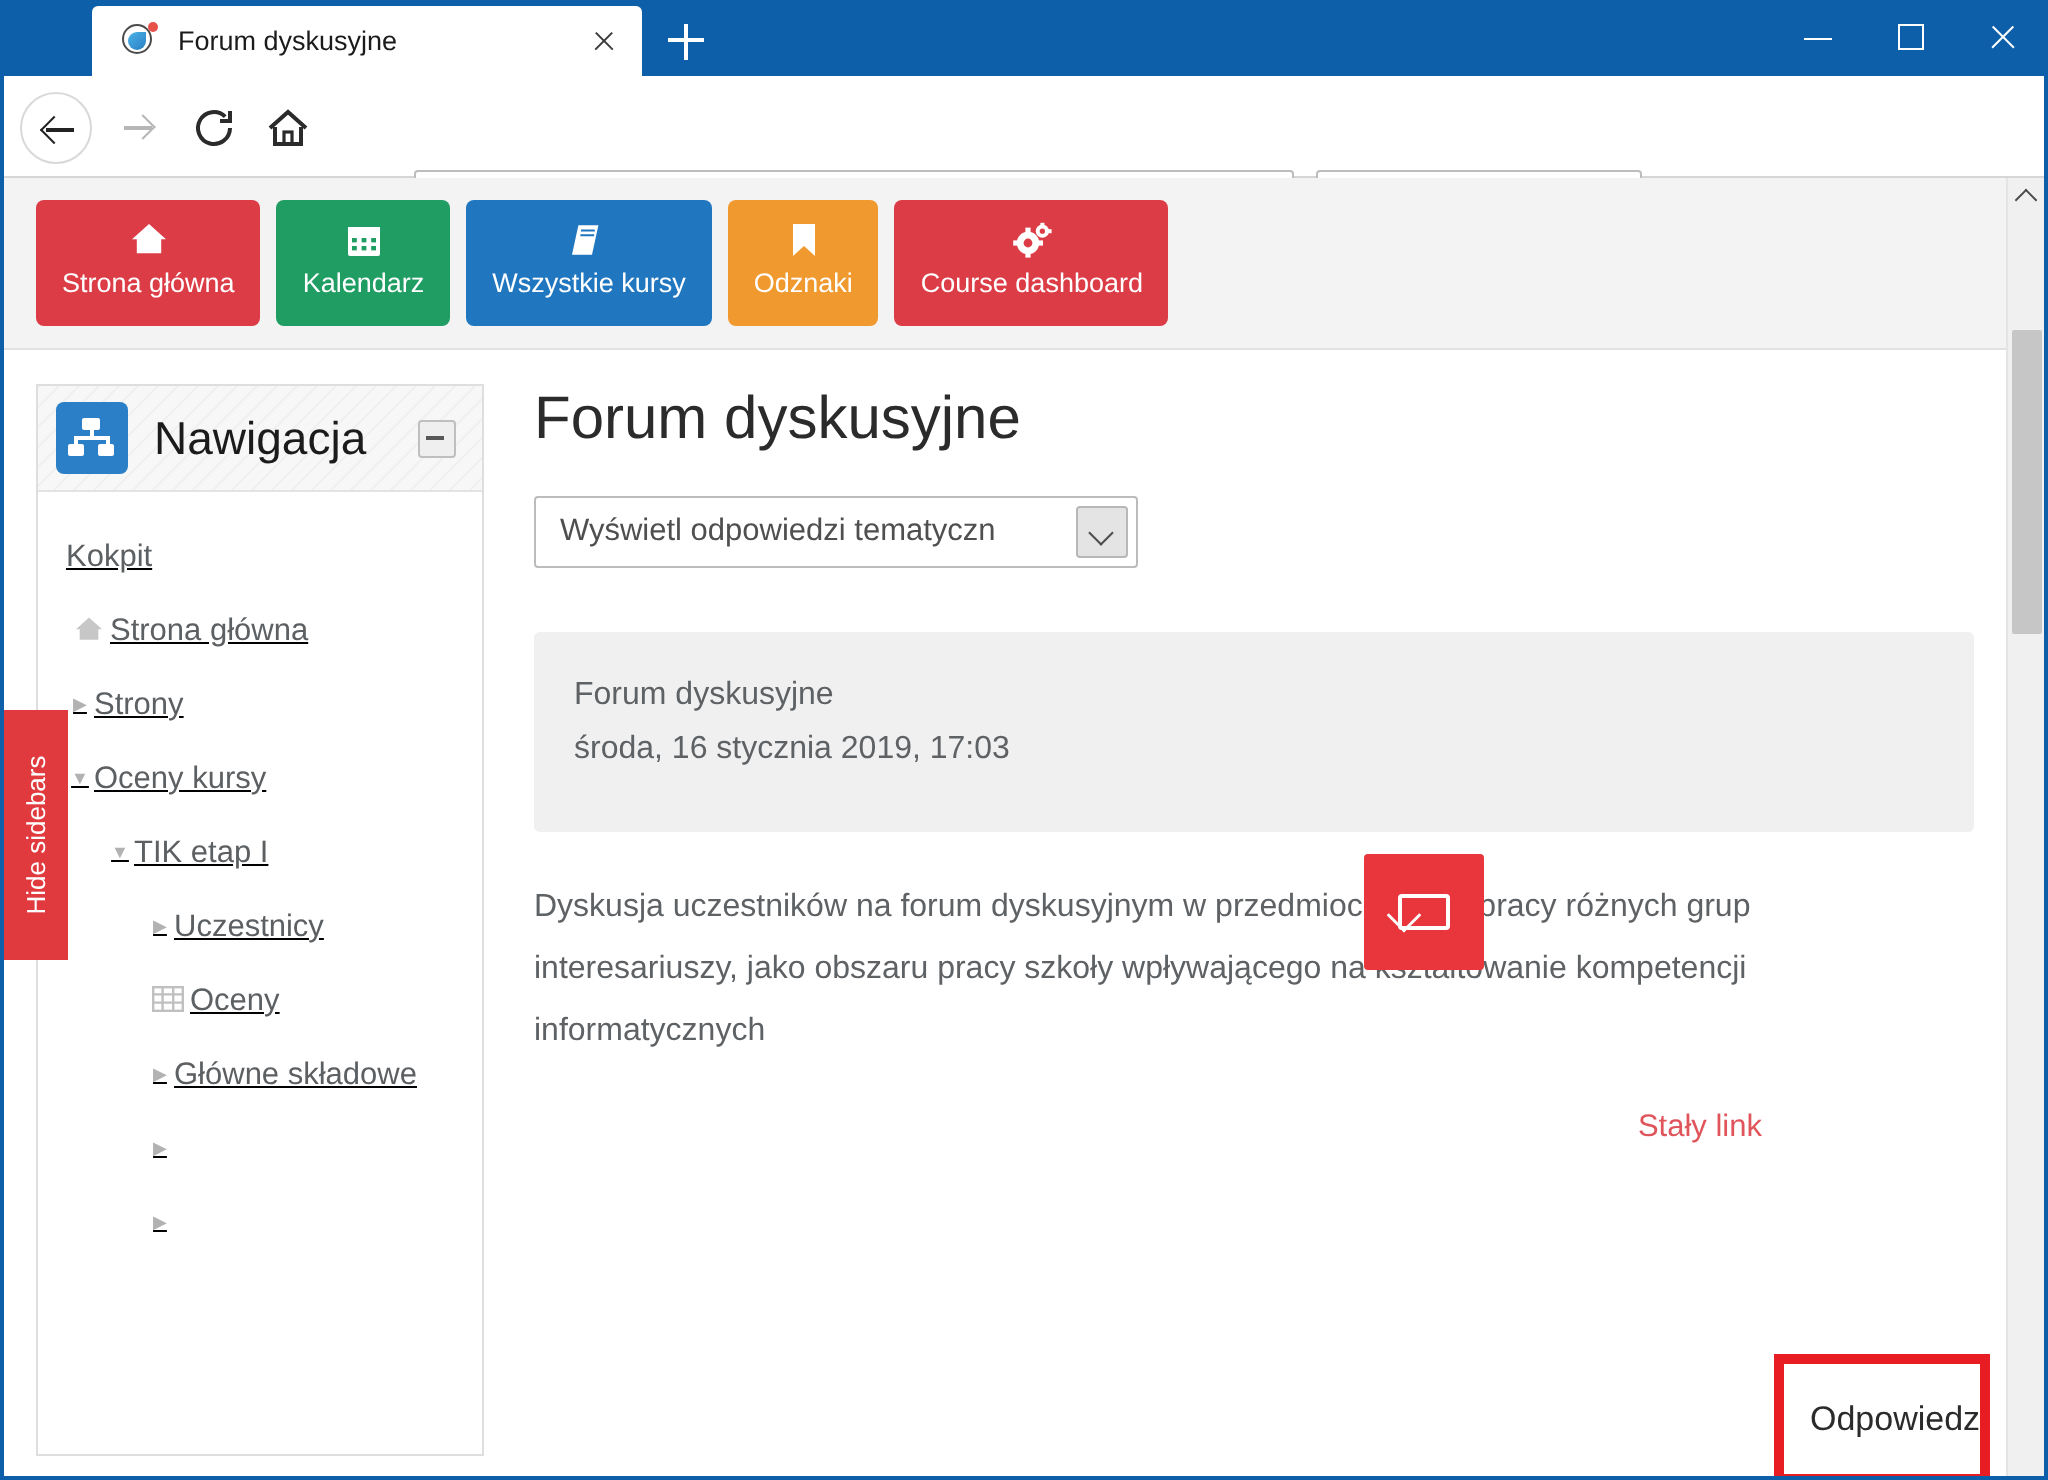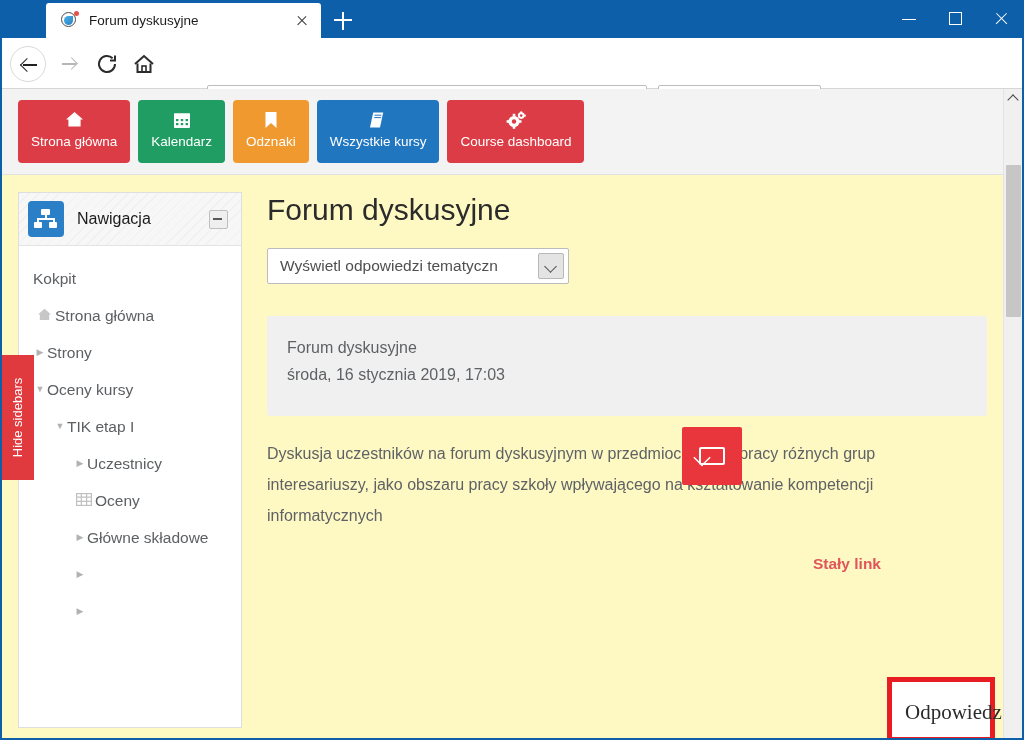--- a/index.html
+++ b/index.html
@@ -111,21 +111,21 @@
 
   .tb-right{position:absolute;top:49px;height:30px;}
   .dl{left:862px;width:30px;}
   .lib{left:906px;width:30px;}
   .sidebtn{left:941px;width:30px;}
   .burger{left:986px;width:30px;}
   .burger i{position:absolute;left:4px;width:21px;height:1.8px;background:#2b2b2b;}
   .burger i:nth-child(1){top:7px;} .burger i:nth-child(2){top:14px;} .burger i:nth-child(3){top:21px;}
 
   
-  .page{position:absolute;left:2px;top:89px;width:1003px;height:649px;background:#fef9c3;overflow:hidden;}
+  .page{position:absolute;left:2px;top:89px;width:1003px;height:649px;background:#ffffff;overflow:hidden;}
 
   .navstrip{position:absolute;left:0;top:0;width:1003px;height:85px;background:#f3f3f3;
             border-bottom:1px solid #e1e1e1;}
   .navbtns{position:absolute;left:16px;top:11px;display:flex;gap:8px;}
   .navcard{
     border-radius:4px;display:flex;flex-direction:column;align-items:center;justify-content:flex-start;
     padding:11px 13px 9px 13px;box-sizing:border-box;height:63px;color:#fff;
   }
   .navcard .ic{font-size:17px;line-height:19px;height:21px;}
   .navcard .lb{font-size:13.5px;line-height:16px;white-space:nowrap;margin-top:2px;}
@@ -142,28 +142,28 @@
   .blockicon{
     width:36px;height:36px;margin-left:9px;background:#2a7fc6;border-radius:4px;position:relative;flex:0 0 auto;
   }
   .blockicon .n1{position:absolute;left:13px;top:8px;width:9px;height:6px;background:#fff;border-radius:1px;}
   .blockicon .n2{position:absolute;left:6px;top:21px;width:8px;height:6px;background:#fff;border-radius:1px;}
   .blockicon .n3{position:absolute;left:21px;top:21px;width:8px;height:6px;background:#fff;border-radius:1px;}
   .blockicon .bar{position:absolute;left:9px;top:17px;width:18px;height:1.6px;background:#fff;}
   .blockicon .stem{position:absolute;left:17.3px;top:14px;width:1.6px;height:4px;background:#fff;}
   .blockicon .d1{position:absolute;left:9.4px;top:17px;width:1.6px;height:5px;background:#fff;}
   .blockicon .d2{position:absolute;left:25px;top:17px;width:1.6px;height:5px;background:#fff;}
-  .blocktitle{font-size:16px;color:#1b1b1b;margin-left:13px;flex:1 1 auto;}
+  .blocktitle{font-size:23px;color:#1b1b1b;margin-left:13px;flex:1 1 auto;}
   .blockmin{
     width:17px;height:17px;margin-right:13px;border:1px solid #bfbfbf;background:#efefef;border-radius:2px;
     position:relative;flex:0 0 auto;
   }
   .blockmin:before{content:"";position:absolute;left:3px;top:7.5px;width:9px;height:1.6px;background:#585858;}
 
-  .navtree{padding:14px 0 10px 0;}
+  .navtree{padding:14px 0 10px 0;text-decoration:underline;}
   .tnode{display:flex;align-items:flex-start;font-size:15.5px;color:#5d6063;line-height:23px;
          padding:7px 10px 7px 0;position:relative;}
   .tnode .twist{width:14px;flex:0 0 auto;text-align:center;font-size:9px;color:#b2b2b2;line-height:23px;}
   .tnode .ticon{width:22px;flex:0 0 auto;text-align:center;color:#c2c2c2;font-size:14px;line-height:23px;}
   .tnode .tlabel{flex:1 1 auto;}
   .lvl0{padding-left:14px;}
   .lvl1{padding-left:14px;}
   .lvl2{padding-left:32px;}
 
   .hidesidebars{
@@ -206,22 +206,22 @@
     display:flex;align-items:center;justify-content:center;z-index:20;
   }
   .envelope{width:26px;height:18px;border:2px solid #fff;border-radius:2px;box-sizing:border-box;position:relative;}
   .envelope:before{
     content:"";position:absolute;left:1px;top:0px;width:15px;height:15px;
     border-right:2px solid #fff;border-bottom:2px solid #fff;transform:rotate(45deg) scale(.72,.72);
     transform-origin:left top;
   }
 
   .postfooter{margin-top:20px;width:720px;text-align:right;position:relative;height:34px;}
-  .permalink{font-size:15.5px;color:#e0555b;position:absolute;right:106px;top:4px;font-weight:bold;}
-  .replylink{font-size:21px;color:#2b2b2b;position:absolute;right:18px;top:4px;z-index:12;font-family:Liberation Serif, serif;}
+  .permalink{font-size:15.5px;color:#e0555b;position:absolute;right:106px;top:4px;}
+  .replylink{font-size:17px;color:#2b2b2b;position:absolute;right:18px;top:4px;z-index:12;}
 
   .redbox{
     position:absolute;left:885px;top:588px;width:108px;height:65px;
     border:5px solid #e81d23;box-sizing:border-box;background:#ffffff;z-index:10;
   }
 
   
   .vscroll{position:absolute;right:2px;top:89px;width:19px;height:649px;background:#f0f0f0;
            border-left:1px solid #e4e4e4;box-sizing:border-box;z-index:40;}
   .vscroll .up{position:absolute;left:0;top:0;width:18px;height:18px;}
@@ -364,37 +364,37 @@
               <rect x="7.8" y="8" width="2.4" height="2.2" fill="#1f9d62"></rect>
               <rect x="12.6" y="8" width="2.4" height="2.2" fill="#1f9d62"></rect>
               <rect x="3" y="12" width="2.4" height="2.2" fill="#1f9d62"></rect>
               <rect x="7.8" y="12" width="2.4" height="2.2" fill="#1f9d62"></rect>
               <rect x="12.6" y="12" width="2.4" height="2.2" fill="#1f9d62"></rect>
             </svg>
           </div>
           <div class="lb">Kalendarz</div>
         </div>
 
-        <div class="navcard" style="background:#f0992e">
-          <div class="ic">
-            <svg width="14" height="18" viewBox="0 0 14 18">
-              <path d="M1.5 1 H12.5 V17 L7 12 L1.5 17 Z" fill="#fff"></path>
-            </svg>
-          </div>
-          <div class="lb">Odznaki</div>
-        </div>
-
         <div class="navcard" style="background:#2176c0">
           <div class="ic">
             <svg width="18" height="18" viewBox="0 0 18 18">
               <path d="M4.4 1.6 H14.4 L13 16.4 H3 Z" fill="#fff" transform="skewX(-7)"></path>
               <path d="M5.5 4.2 L12.4 4.2 M5.2 6.6 L12.1 6.6" stroke="#2176c0" stroke-width="1"></path>
             </svg>
           </div>
           <div class="lb">Wszystkie kursy</div>
+        </div>
+
+        <div class="navcard" style="background:#f0992e">
+          <div class="ic">
+            <svg width="14" height="18" viewBox="0 0 14 18">
+              <path d="M1.5 1 H12.5 V17 L7 12 L1.5 17 Z" fill="#fff"></path>
+            </svg>
+          </div>
+          <div class="lb">Odznaki</div>
         </div>
 
         <div class="navcard" style="background:#dc3c46">
           <div class="ic">
             <svg width="20" height="18" viewBox="0 0 20 18">
               <g fill="#fff">
                 <circle cx="8" cy="10.5" r="5.6"></circle>
                 <rect x="6.7" y="2.8" width="2.6" height="3"></rect>
                 <rect x="6.7" y="15.2" width="2.6" height="2.6"></rect>
                 <rect x="0.6" y="9.2" width="3" height="2.6"></rect>

